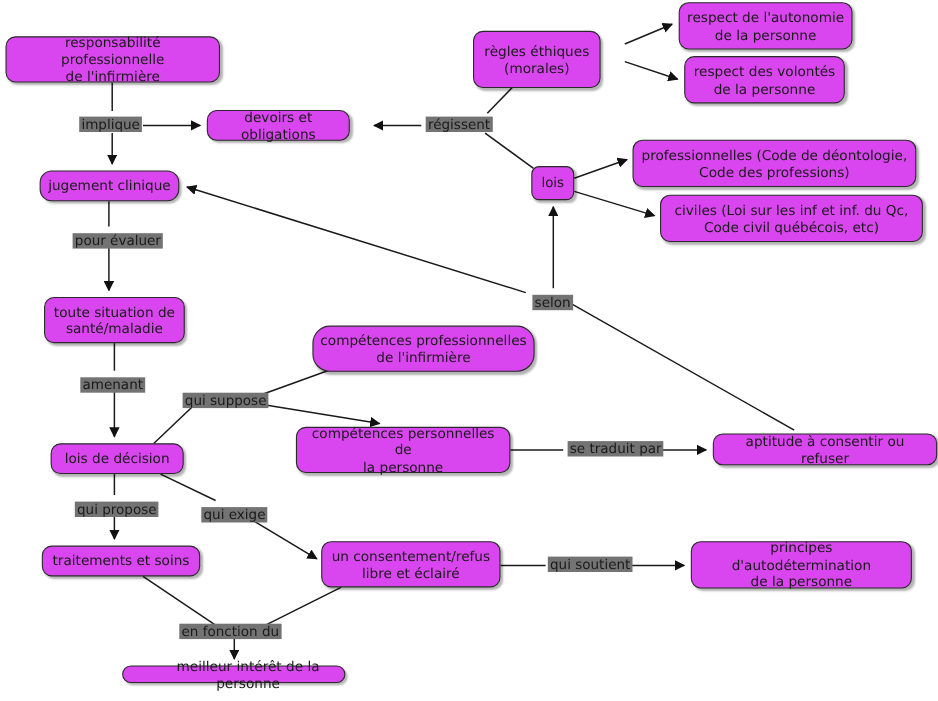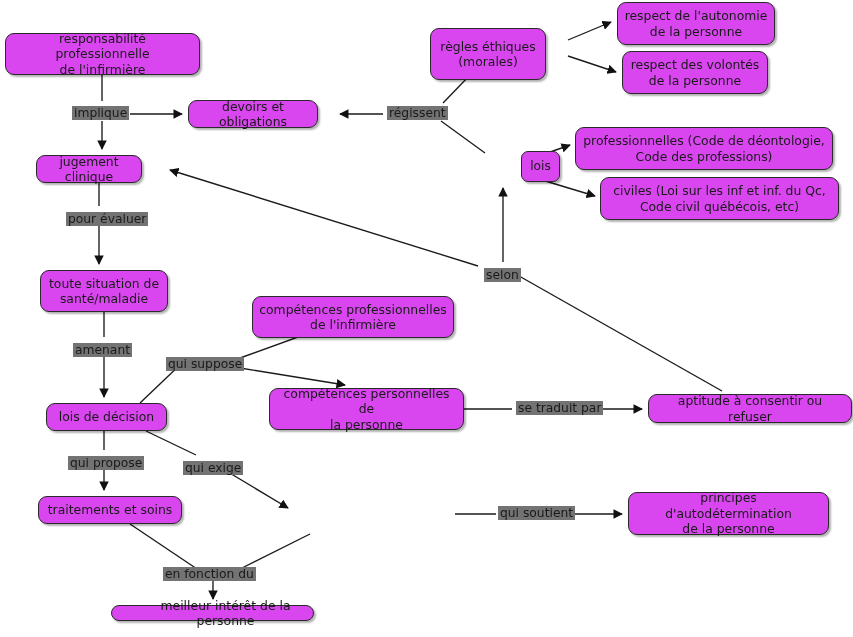--- a/index.html
+++ b/index.html
@@ -38,21 +38,20 @@
     display: flex;
     align-items: center;
     justify-content: center;
     box-shadow: 2px 2px 2px rgba(0,0,0,0.30);
     padding: 0 6px;
     white-space: pre-line;
   }
   .node.small {
     font-size: 12.2px;
     border-radius: 7px;
-    margin-left: 38px;
   }
   .elabel {
     position: absolute;
     color: #1a1a1a;
     font-size: 12.3px;
     line-height: 14px;
     white-space: nowrap;
     background: #737373;
     padding: 0 2px;
   }
@@ -132,21 +131,21 @@
 
       <path d="M 566 514 L 622 514" marker-end="url(#arrow)"></path>
     </g>
   </svg>
 
   <div class="node" style="left:5px;top:33px;width:195px;height:42px;">responsabilité professionnelle
 de l'infirmière</div>
 
   <div class="node" style="left:188px;top:100px;width:130px;height:28px;">devoirs et obligations</div>
 
-  <div class="node" style="left:36px;top:155px;width:106px;height:28px;">jugement clinique</div>
+  <div class="node" style="left:36px;top:155px;width:127px;height:28px;border-radius:11px;">jugement clinique</div>
 
   <div class="node" style="left:40px;top:270px;width:128px;height:42px;">toute situation de
 santé/maladie</div>
 
   <div class="node" style="left:46px;top:403px;width:121px;height:28px;">lois de décision</div>
 
   <div class="node" style="left:38px;top:496px;width:144px;height:28px;">traitements et soins</div>
 
   <div class="node" style="left:111px;top:605px;width:203px;height:16px;padding-left:32px;">meilleur intérêt de la personne</div>
 
@@ -160,28 +159,30 @@
 de la personne</div>
 
   <div class="node small" style="left:483px;top:151px;width:39px;height:31px;">lois</div>
 
   <div class="node" style="left:575px;top:127px;width:258px;height:43px;">professionnelles (Code de déontologie,
 Code des professions)</div>
 
   <div class="node" style="left:600px;top:177px;width:239px;height:43px;">civiles (Loi sur les inf et inf. du Qc,
 Code civil québécois, etc)</div>
 
-  <div class="node" style="left:252px;top:296px;width:202px;height:42px;">compétences professionnelles
+  <div class="node" style="left:284px;top:296px;width:202px;height:42px;border-radius:16px;">compétences professionnelles
 de l'infirmière</div>
 
   <div class="node" style="left:269px;top:388px;width:195px;height:42px;">compétences personnelles de
 la personne</div>
 
   <div class="node" style="left:648px;top:394px;width:204px;height:29px;">aptitude à consentir ou refuser</div>
 
+  <div class="node" style="left:292px;top:492px;width:163px;height:42px;">un consentement/refus
+libre et éclairé</div>
 
   <div class="node" style="left:628px;top:492px;width:201px;height:43px;">principes d'autodétermination
 de la personne</div>
 
   <div class="elabel" style="left:72px;top:106px;">implique</div>
 
   <div class="elabel" style="left:66px;top:212px;">pour évaluer</div>
 
   <div class="elabel" style="left:73px;top:343px;">amenant</div>
 

